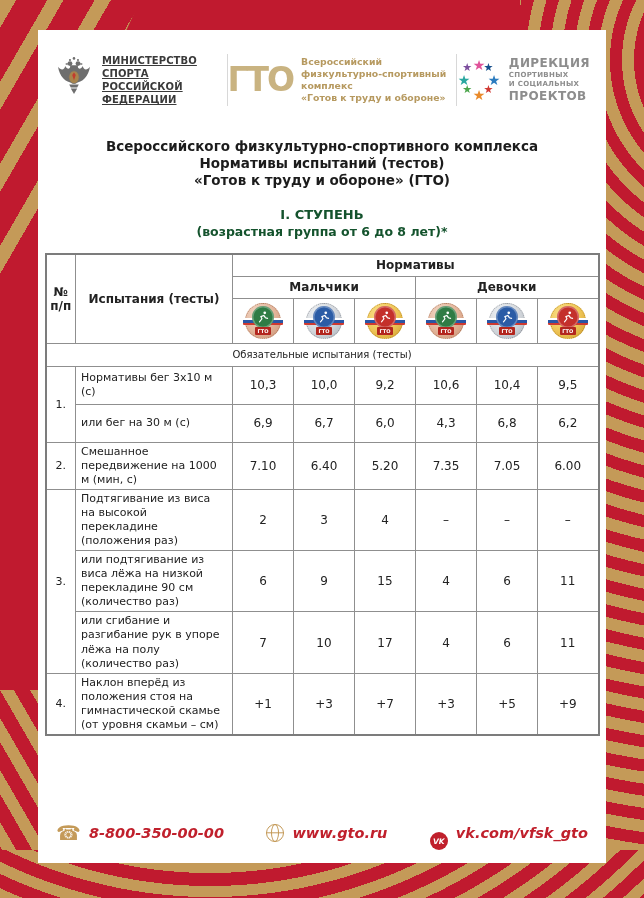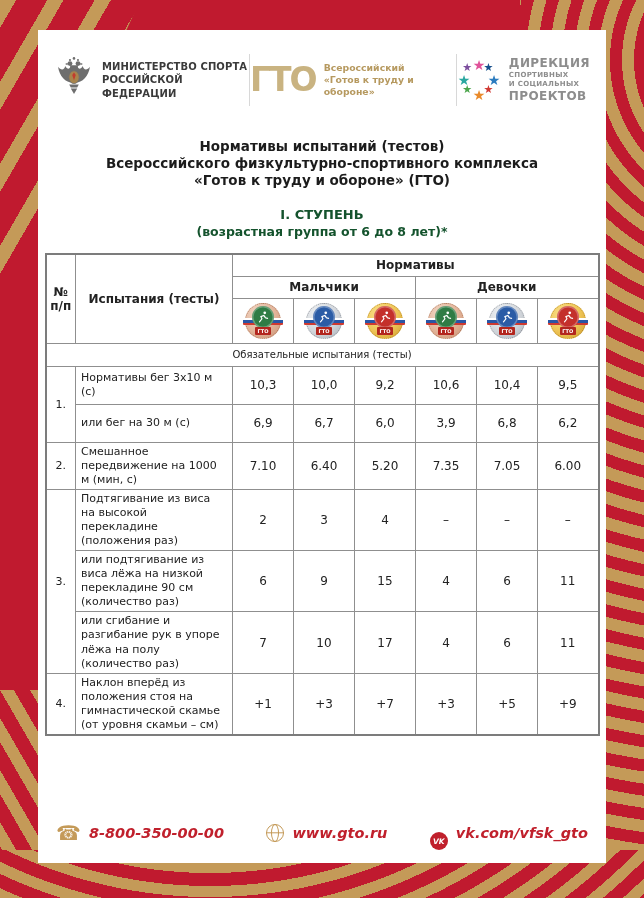--- a/index.html
+++ b/index.html
@@ -30,21 +30,21 @@
   
   .card{
     position:absolute;left:38px;top:30px;width:568px;height:833px;
     background:#ffffff;z-index:2;
   }
   
   .logos-row{display:flex;align-items:center;justify-content:space-between;
     margin:20px 16px 0;height:60px;}
   .logo-group{display:flex;align-items:center;gap:8px;}
   .logo-divider{width:1px;height:52px;background:#d8d8d8;}
-  .ministry-text{font-size:10px;font-weight:bold;color:#3a3a3a;line-height:1.32;letter-spacing:.1px;}
+  .ministry-text{font-size:10px;font-weight:bold;color:#3a3a3a;line-height:1.32;letter-spacing:.1px;text-decoration:underline;}
   .gto-abbr{font-size:33px;font-weight:800;color:#c9b381;letter-spacing:-2px;line-height:.9;}
   .gto-tagline{font-size:9.3px;font-weight:bold;color:#b6995f;line-height:1.3;}
   .direction-star{position:relative;width:44px;height:44px;flex:0 0 44px;}
   .direction-star span{position:absolute;line-height:1;}
   .direction-text{color:#8d8d8d;line-height:1.25;}
   .direction-text .big{font-size:12px;font-weight:bold;letter-spacing:.4px;}
   .direction-text .small{font-size:7px;font-weight:bold;letter-spacing:.3px;}
   
   .doc-title{margin-top:28px;text-align:center;font-weight:bold;color:#1c1c1c;
     font-size:13.5px;line-height:17px;}
@@ -131,20 +131,21 @@
         <div>РОССИЙСКОЙ ФЕДЕРАЦИИ</div>
       </div>
     </div>
 
     <div class="logo-divider"></div>
 
     <div class="logo-group">
       <div class="gto-abbr">ГТО</div>
       <div class="gto-tagline">
         <div>Всероссийский</div>
+        <div>физкультурно-спортивный комплекс</div>
         <div>«Готов к труду и обороне»</div>
       </div>
     </div>
 
     <div class="logo-divider"></div>
 
     <div class="logo-group">
       <div class="direction-star" id="direction-star">
           <span style="color: rgb(43, 123, 191); font-size: 14px; left: 31px; top: 15px;">★</span>
           <span style="color: rgb(208, 58, 52); font-size: 11px; left: 26.6066px; top: 25.6066px;">★</span>
@@ -158,22 +159,22 @@
       <div class="direction-text">
         <div class="big">ДИРЕКЦИЯ</div>
         <div class="small">СПОРТИВНЫХ</div>
         <div class="small">И СОЦИАЛЬНЫХ</div>
         <div class="big">ПРОЕКТОВ</div>
       </div>
     </div>
   </div>
 
   <div class="doc-title">
+    <div>Всероссийского физкультурно-спортивного комплекса</div>
     <div>Нормативы испытаний (тестов)</div>
-    <div>Всероссийского физкультурно-спортивного комплекса</div>
     <div>«Готов к труду и обороне» (ГТО)</div>
   </div>
 
   <div class="doc-subtitle">
     <div class="l1">I. СТУПЕНЬ</div>
     <div class="l2">(возрастная группа от 6 до 8 лет)*</div>
   </div>
 
   <table class="norms">
     <colgroup>
@@ -287,21 +288,21 @@
           <td class="val-cell">9,2</td>
           <td class="val-cell">10,6</td>
           <td class="val-cell">10,4</td>
           <td class="val-cell">9,5</td>
         </tr>
         <tr style="height: 38px;">
           <td class="test-cell">или бег на 30 м (с)</td>
           <td class="val-cell">6,9</td>
           <td class="val-cell">6,7</td>
           <td class="val-cell">6,0</td>
-          <td class="val-cell">3,9</td>
+          <td class="val-cell">4,3</td>
           <td class="val-cell">6,8</td>
           <td class="val-cell">6,2</td>
         </tr>
         <tr style="height: 43px;">
           <td class="num-cell" rowspan="1">2.</td>
           <td class="test-cell">Смешанное передвижение на 1000 м (мин, с)</td>
           <td class="val-cell">7.10</td>
           <td class="val-cell">6.40</td>
           <td class="val-cell">5.20</td>
           <td class="val-cell">7.35</td>

